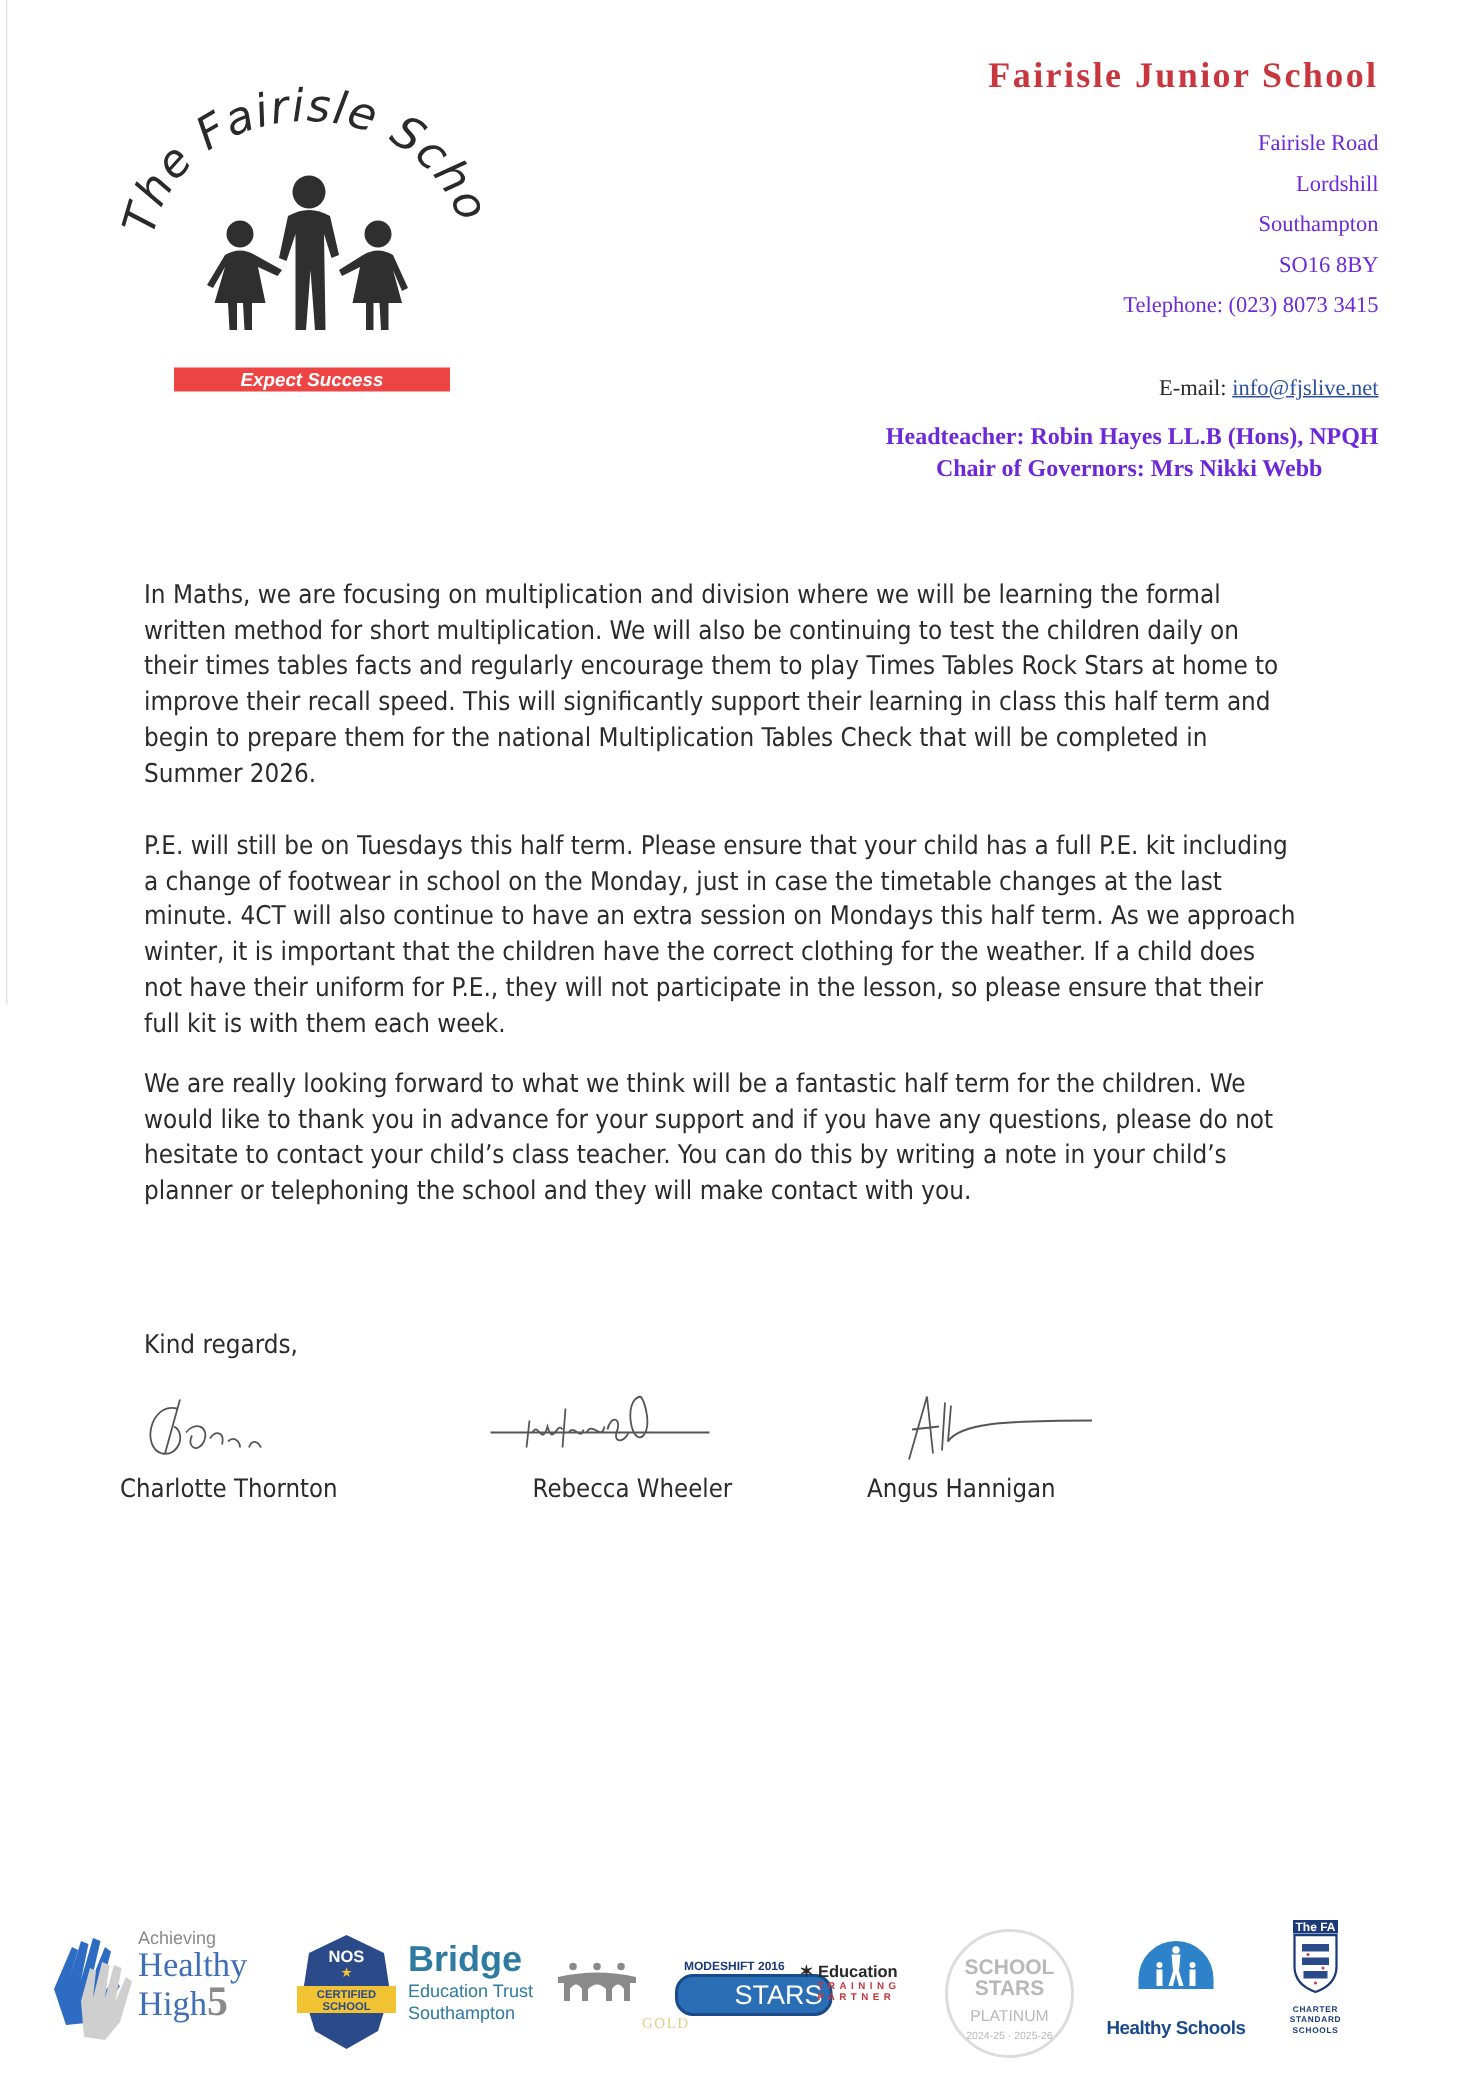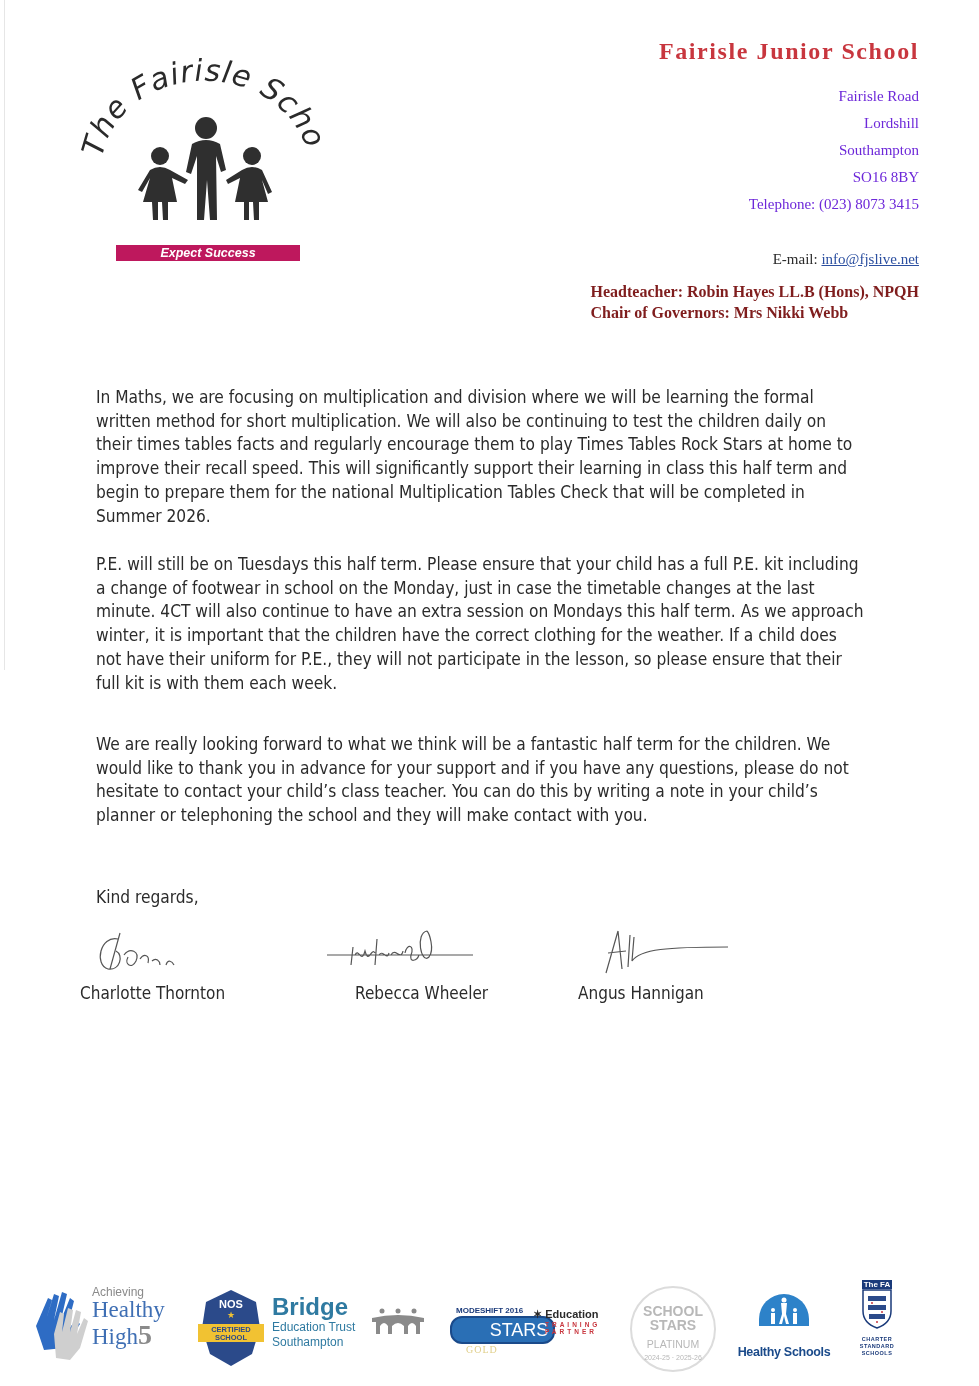--- a/index.html
+++ b/index.html
@@ -8,47 +8,47 @@
     background: #ffffff; color: #2b2b2b;
     font-family: "DejaVu Sans", sans-serif;
   }
   .edge-line { position: absolute; left: 4px; top: 0; width: 1px; height: 670px; background: #e6e6e6; }
 
   
   .logo { position: absolute; left: 80px; top: 40px; width: 240px; height: 230px; }
   .logo svg { width: 240px; height: 190px; display: block; }
   .logo-banner {
     position: absolute; left: 36px; top: 205px; width: 184px; height: 16px;
-    background: #be185d; color: #fff; font-family: "Liberation Sans", sans-serif;
+    background: #ef4444; color: #fff; font-family: "Liberation Sans", sans-serif;
     font-weight: bold; font-style: italic; font-size: 12.5px; line-height: 16px; text-align: center;
   }
 
   
   .school-name {
     position: absolute; right: 60px; top: 38px;
     font-family: "Liberation Serif", serif; font-weight: bold; font-size: 24px;
     letter-spacing: 1.6px; color: #c8363e;
   }
   .address { position: absolute; right: 60px; top: 86px; text-align: right;
     font-family: "Liberation Serif", serif; font-size: 15px; color: #6d28d9; }
   .address div { height: 27px; line-height: 20px; }
   .email { position: absolute; right: 60px; top: 251px; font-family: "Liberation Serif", serif; font-size: 15px; color: #2a2a2a; }
   .email a { color: #2b4fa0; text-decoration: underline; }
-  .staff { position: absolute; right: 60px; top: 281px; text-align: left;
-    font-family: "Liberation Serif", serif; font-weight: bold; font-size: 16px; color: #7f1d1d; line-height: 21px; }
+  .staff { position: absolute; right: 60px; top: 281px; text-align: center;
+    font-family: "Liberation Serif", serif; font-weight: bold; font-size: 16px; color: #6d28d9; line-height: 21px; }
   .staff .chair { padding-right: 4px; }
 
   
   .letter { position: absolute; left: 80px; top: 370px; width: 800px;
     font-family: "DejaVu Sans Condensed", "DejaVu Sans", sans-serif; font-stretch: condensed;
     font-size: 17.2px; line-height: 23.7px; color: #2b2b2b; }
   .letter p { margin: 16px; }
   .letter .para1 { position: absolute; top: 0; }
   .letter .para2 { position: absolute; top: 167px; }
-  .letter .para3 { position: absolute; top: 347px; }
+  .letter .para3 { position: absolute; top: 326px; }
   .letter .regards { position: absolute; top: 500px; }
 
   .sig-block { position: absolute; top: 925px; height: 100px; }
   .sig-block svg { display: block; }
   .sig-name { font-family: "DejaVu Sans", sans-serif; font-size: 17px; color: #2b2b2b; margin-top: 6px; transform: scaleX(0.9); transform-origin: left; white-space: nowrap; }
   .sig1 { left: 80px; } .sig2 { left: 325px; } .sig3 { left: 578px; }
 
   
   .footer { position: absolute; left: 0; top: 1280px; width: 979px; height: 100px; }
   .badge { position: absolute; }
@@ -59,21 +59,21 @@
   .hh5 .five { font-size: 28px; color: #8a8a8a; font-weight: bold; }
   .nos { left: 196px; top: 8px; width: 70px; height: 80px; }
   .bridge { left: 272px; top: 14px; font-family: "Liberation Sans", sans-serif; color: #2f7aa1; }
   .bridge .b1 { font-size: 24px; font-weight: bold; line-height: 26px; }
   .bridge .b2 { font-size: 12px; line-height: 15px; }
   .arches { left: 370px; top: 26px; }
   .stars { left: 428px; top: 26px; width: 96px; height: 60px; }
   .stars .mode { font-family: "Liberation Sans", sans-serif; font-size: 8px; font-weight: bold; color: #1a3a7a; }
   .stars .pill { margin-top: 1px; width: 68px; height: 24px; border-radius: 12px; background: #2a6fb5; border: 2px solid #1a4a8a;
     color: #fff; font-family: "Liberation Sans", sans-serif; font-size: 18px; text-align: center; line-height: 24px; margin-left: 22px; padding-left: 33px; }
-  .stars .gold { font-family: "Liberation Serif", serif; font-size: 10px; color: #e0cf8a; margin-left: 38px; letter-spacing: 1px; }
+  .stars .gold { font-family: "Liberation Serif", serif; font-size: 10px; color: #e0cf8a; letter-spacing: 1px; }
   .stonewall { left: 533px; top: 28px; font-family: "Liberation Sans", sans-serif; }
   .stonewall .sw1 { font-size: 11px; font-weight: bold; color: #2a2a2a; }
   .stonewall .sw2 { font-size: 6.5px; color: #c8363e; letter-spacing: 3px; line-height: 7px; margin-left: 12px; font-weight: bold; }
   .games { left: 630px; top: 6px; width: 82px; height: 82px; border-radius: 50%; border: 2px solid #dcdcdc;
     font-family: "Liberation Sans", sans-serif; color: #b8b8b8; text-align: center; }
   .games .g1 { font-size: 14px; font-weight: bold; margin-top: 16px; line-height: 14px; }
   .games .g2 { font-size: 10.5px; margin-top: 6px; }
   .games .g3 { font-size: 7px; margin-top: 4px; }
   .hs { left: 736px; top: 14px; width: 96px; text-align: center; font-family: "Liberation Sans", sans-serif; }
   .hs .dome { width: 50px; height: 32px; background: #2d82c9; border-radius: 25px 25px 0 0; margin: 0 auto; position: relative; }

